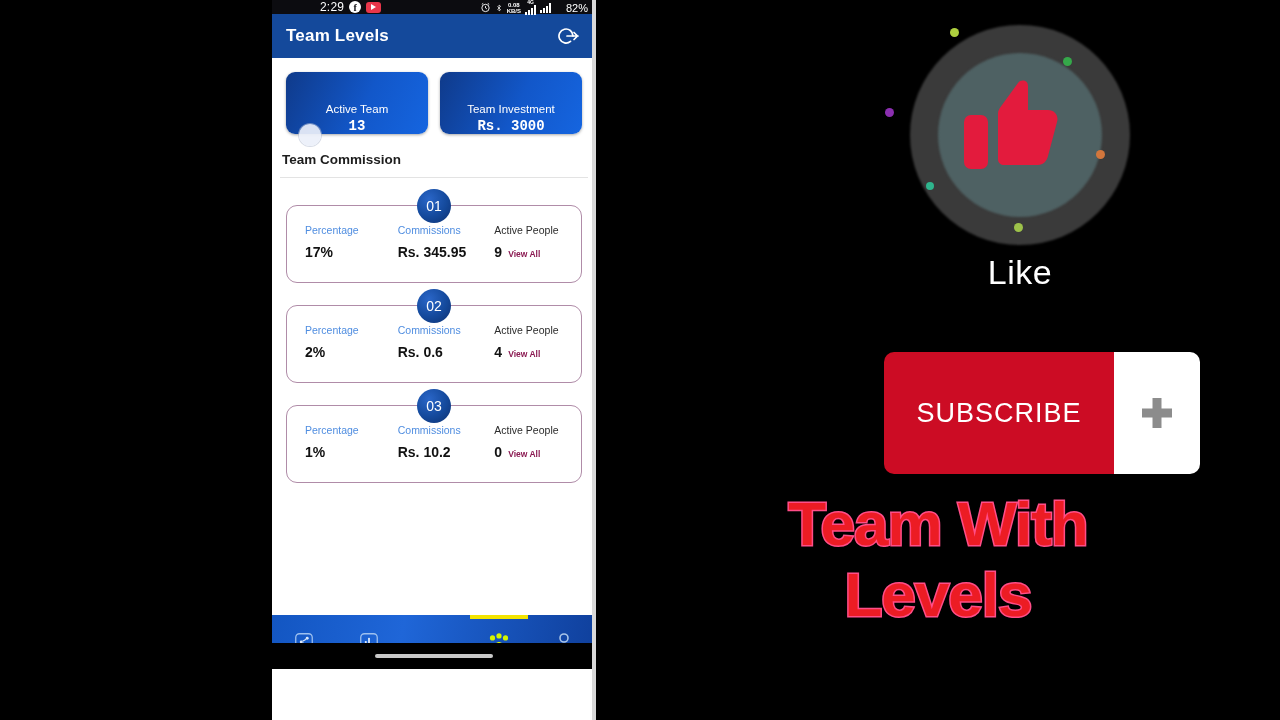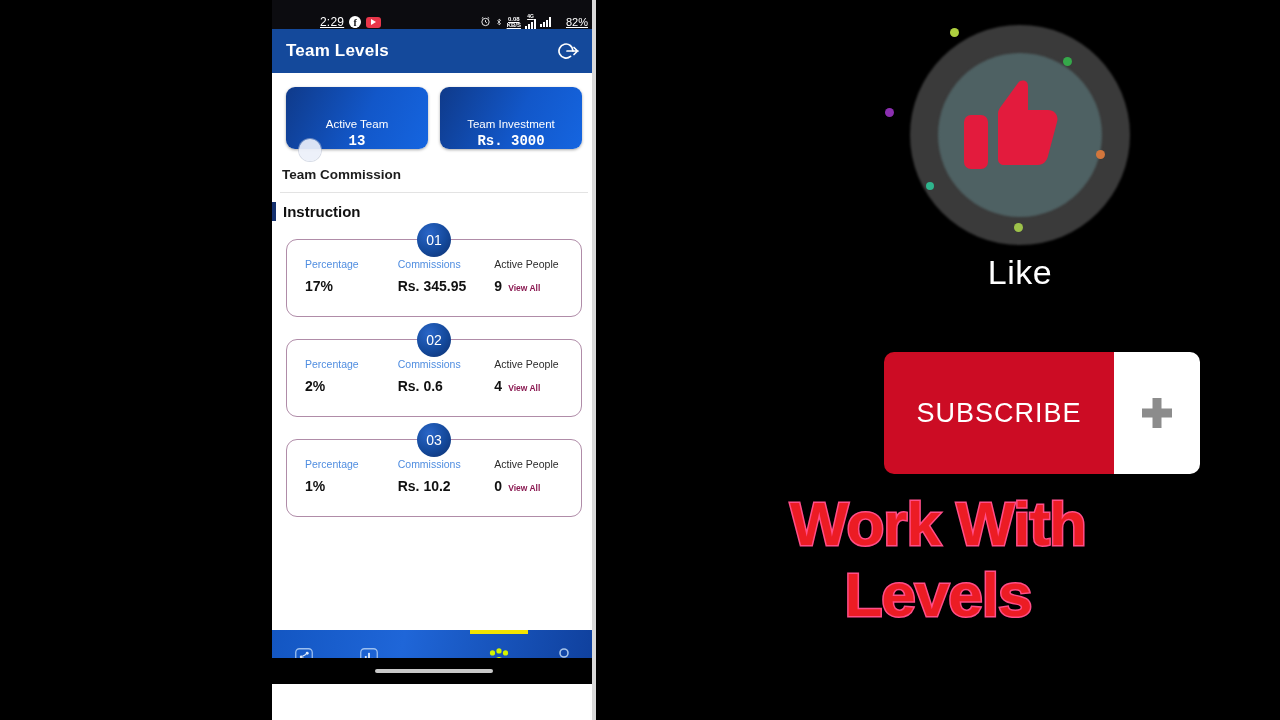--- a/index.html
+++ b/index.html
@@ -22,27 +22,26 @@
   #phone-edge {
     position: absolute; right: 0; top: 0;
     width: 4px; height: 720px;
     background: #d9d9d9;
     z-index: 60;
   }
 
   
   #statusbar {
     position: relative;
-    height: 29px;
+    height: 14px;
     background: #0c0c10;
     color: #fff;
     display: flex;
-    align-items: flex-end;
+    align-items: flex-start;
     font-size: 11px;
-    text-decoration: underline;
   }
   .sb-left {
     display: flex; align-items: center; gap: 5px;
     margin-left: 48px;
   }
   .sb-time { font-size: 12px; font-weight: 400; letter-spacing: .2px; }
   .fb-icon {
     width: 12px; height: 12px; border-radius: 50%;
     background: #fff; color: #0c0c10;
     font-size: 10px; font-weight: bold;
@@ -353,24 +352,20 @@
         <span class="stat-label">Team Investment</span>
         <span class="stat-value">Rs. 3000</span>
       </div>
       <div id="ripple"></div>
     </div>
 
     <div id="team-commission">Team Commission</div>
     <div class="hr"></div>
 
     <div id="instruction-wrap">
-      <div id="instr-head">
-        <div id="instr-bar"></div>
-        <span id="instr-title">Instruction</span>
-      </div>
     </div>
 
     <div id="levels">
         <div class="level-block">
           <div class="level-badge">01</div>
           <div class="level-card">
             <div class="lv-col">
               <div class="lv-label">Percentage</div>
               <div class="lv-value">17%</div>
             </div>
@@ -503,16 +498,16 @@
   <div id="subscribe-btn">
     <div id="sub-red">SUBSCRIBE</div>
     <div id="sub-white">
       <svg width="52" height="52" viewBox="0 0 52 52">
         <path d="M26 11v30M11 26h30" stroke="#8c8c8c" stroke-width="9" stroke-linecap="butt"></path>
       </svg>
     </div>
   </div>
 
   <div id="work-with">
-    <div>Work With</div>
+    <div>Team With</div>
     <div>Levels</div>
   </div>
 </div>
 
 </body></html>

